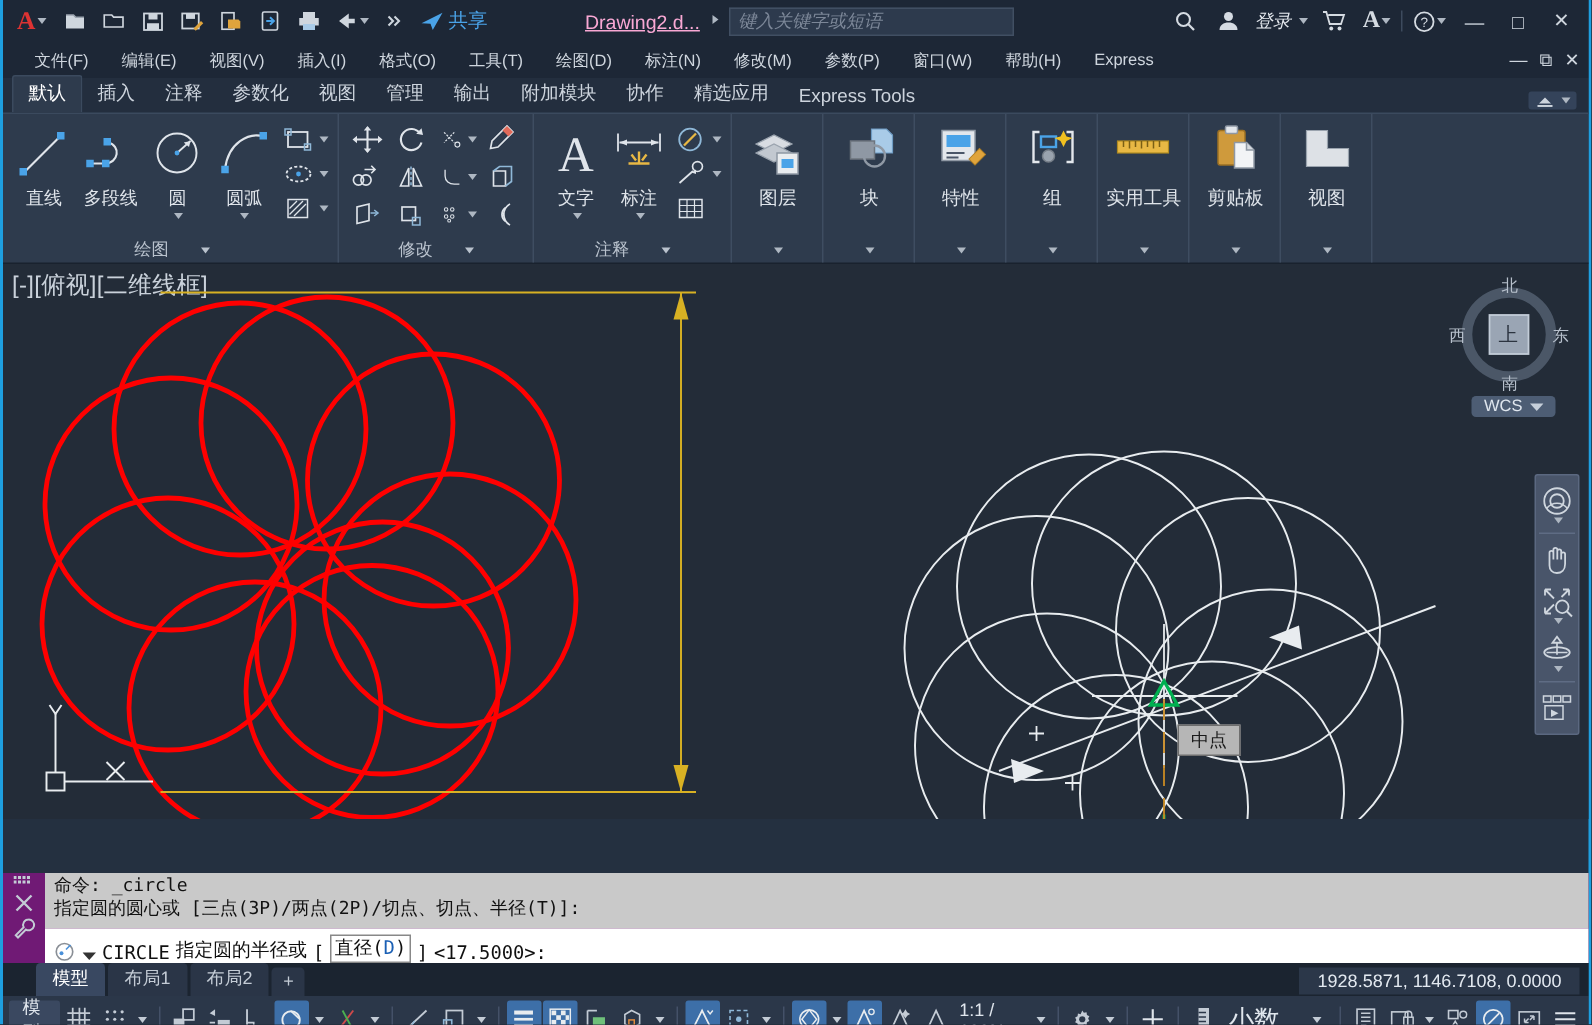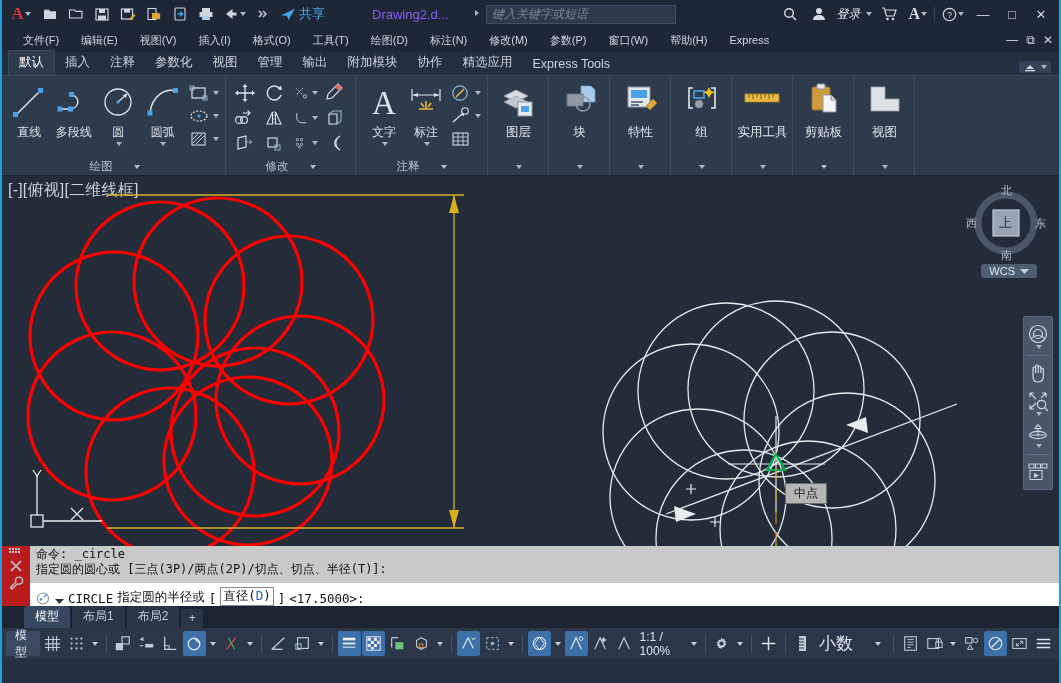--- a/index.html
+++ b/index.html
@@ -15,21 +15,21 @@
          background:#243040; }
 
   
   .titlebar { height:28px; background:#1d2736; display:flex; align-items:center;
               padding:0 4px; gap:2px; position:relative; }
   .qa-btn { width:24px; height:22px; display:flex; align-items:center; justify-content:center;
             cursor:pointer; border-radius:2px; }
   .caret { width:0;height:0;border-left:3px solid transparent;border-right:3px solid transparent;
            border-top:4px solid #aeb7c2; margin-left:1px; }
   .share-lbl { color:#4aa3e8; font-size:13px; margin-left:2px; }
-  .doc-title { position:absolute; left:370px; color:#8b5cf6; font-size:13px; }
+  .doc-title { position:absolute; left:388px; color:#f9a8d4; font-size:13px;text-decoration:underline; }
   .title-caret { position:absolute; left:470px; }
   .searchbox { position:absolute; left:484px; width:190px; height:19px; background:#2d3a4d;
                border:1px solid #414f63; display:flex; align-items:center; padding:0 5px; }
   .searchbox span { color:#7c8798; font-style:italic; font-size:12px; }
   .ti-right { position:absolute; right:6px; display:flex; align-items:center; gap:5px; }
   .login-lbl { color:#e6eaef; font-size:12px;font-style:italic; }
   .winbtn { width:24px; height:20px; display:flex; align-items:center; justify-content:center;
             color:#cfd6de; font-size:13px; cursor:pointer; }
   .vsep { width:1px; height:14px; background:#3d4a5d; }
 
@@ -84,21 +84,21 @@
   .navbar { position:absolute; right:6px; top:140px; width:30px; background:#49556a;
             border:1px solid #5b6880; border-radius:2px; display:flex; flex-direction:column;
             align-items:center; padding:4px 0; gap:2px; }
   .nav-item { width:26px; display:flex; flex-direction:column; align-items:center;
               padding:2px 0; cursor:pointer; }
   .nav-div { width:24px; height:1px; background:#5f6c84; margin:2px 0; }
   .tooltip { position:absolute; background:#b6b6b6; border:1px solid #6e6e6e;
              color:#1a1a1a; font-size:12px; padding:1px 8px; }
 
   
-  .cmdzone { height:60px; background:#b91c1c; display:flex; }
+  .cmdzone { height:60px; background:#701a75; display:flex;margin-top:36px; }
   .cmd-grip { width:28px; display:flex; flex-direction:column; align-items:center;
               padding-top:2px; gap:3px; }
   .cmd-main { flex:1; display:flex; flex-direction:column; }
   .cmd-hist { flex:1; background:#c9c9c9; color:#111; font-family:"DejaVu Sans Mono","Liberation Mono",monospace;
               font-size:12px; padding:1px 6px; line-height:1.25; }
   .cmd-input { height:23px; background:#ffffff; display:flex; align-items:flex-end;
                gap:4px; padding:0 6px; color:#101010;
                font-family:"DejaVu Sans Mono","Liberation Mono",monospace; font-size:12.5px; }
   .cmd-opt { border:1px solid #888; padding:0 2px; }
   .cmd-opt b { color:#1a5fb4; font-weight:normal; }
@@ -792,20 +792,21 @@
         <span>&lt;17.5000&gt;:</span>
       </div>
     </div>
   </div>
 
   <div class="laytabs">
     <div class="ltab active">模型</div>
     <div class="ltab">布局1</div>
     <div class="ltab">布局2</div>
     <div class="ltab-plus">+</div>
+    <div class="coords">1928.5871, 1146.7108, 0.0000</div>
   </div>
 
   <div class="statusbar">
     <div class="sb" style="background:#3a4860;">
       <span class="sb-lbl">模型</span>
     </div>
     <div class="sb">
       <svg width="19" height="19" viewBox="0 0 19 19">
           <path d="M1 5h17M1 10h17M1 14h17M5 1v17M10 1v17M14 1v17" stroke="#c3cbd5" stroke-width="1.3"></path>
         </svg>

